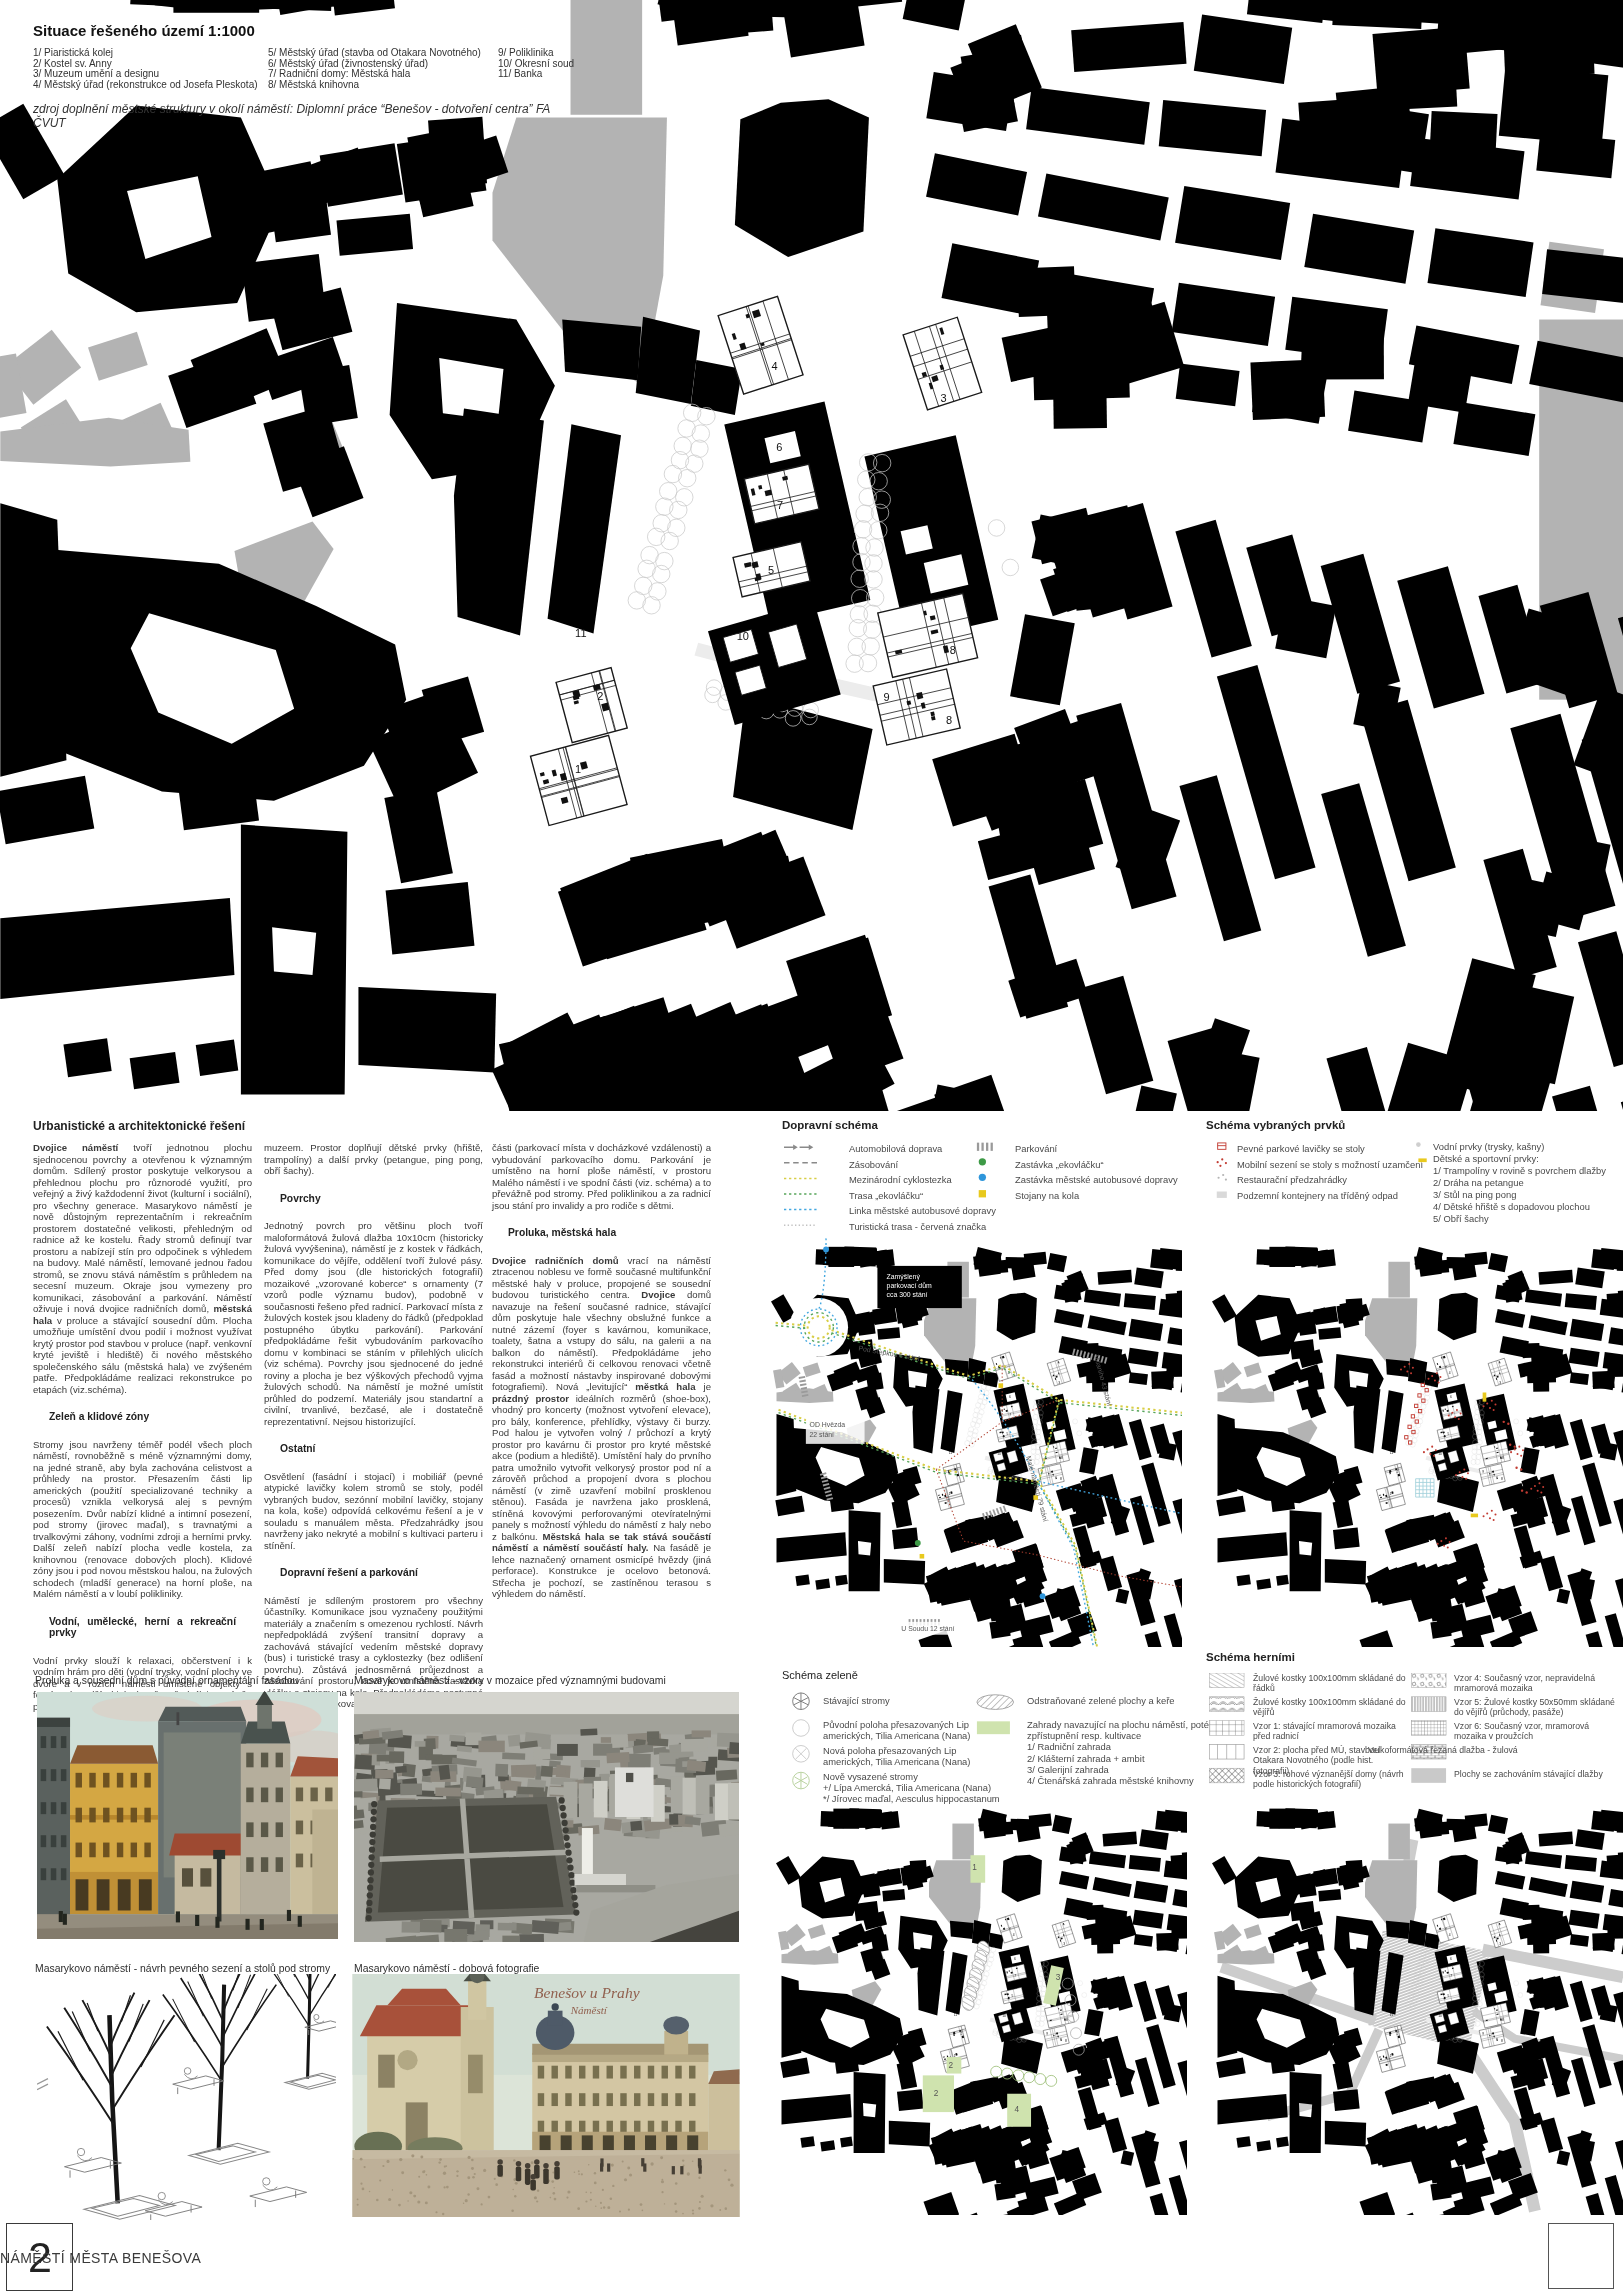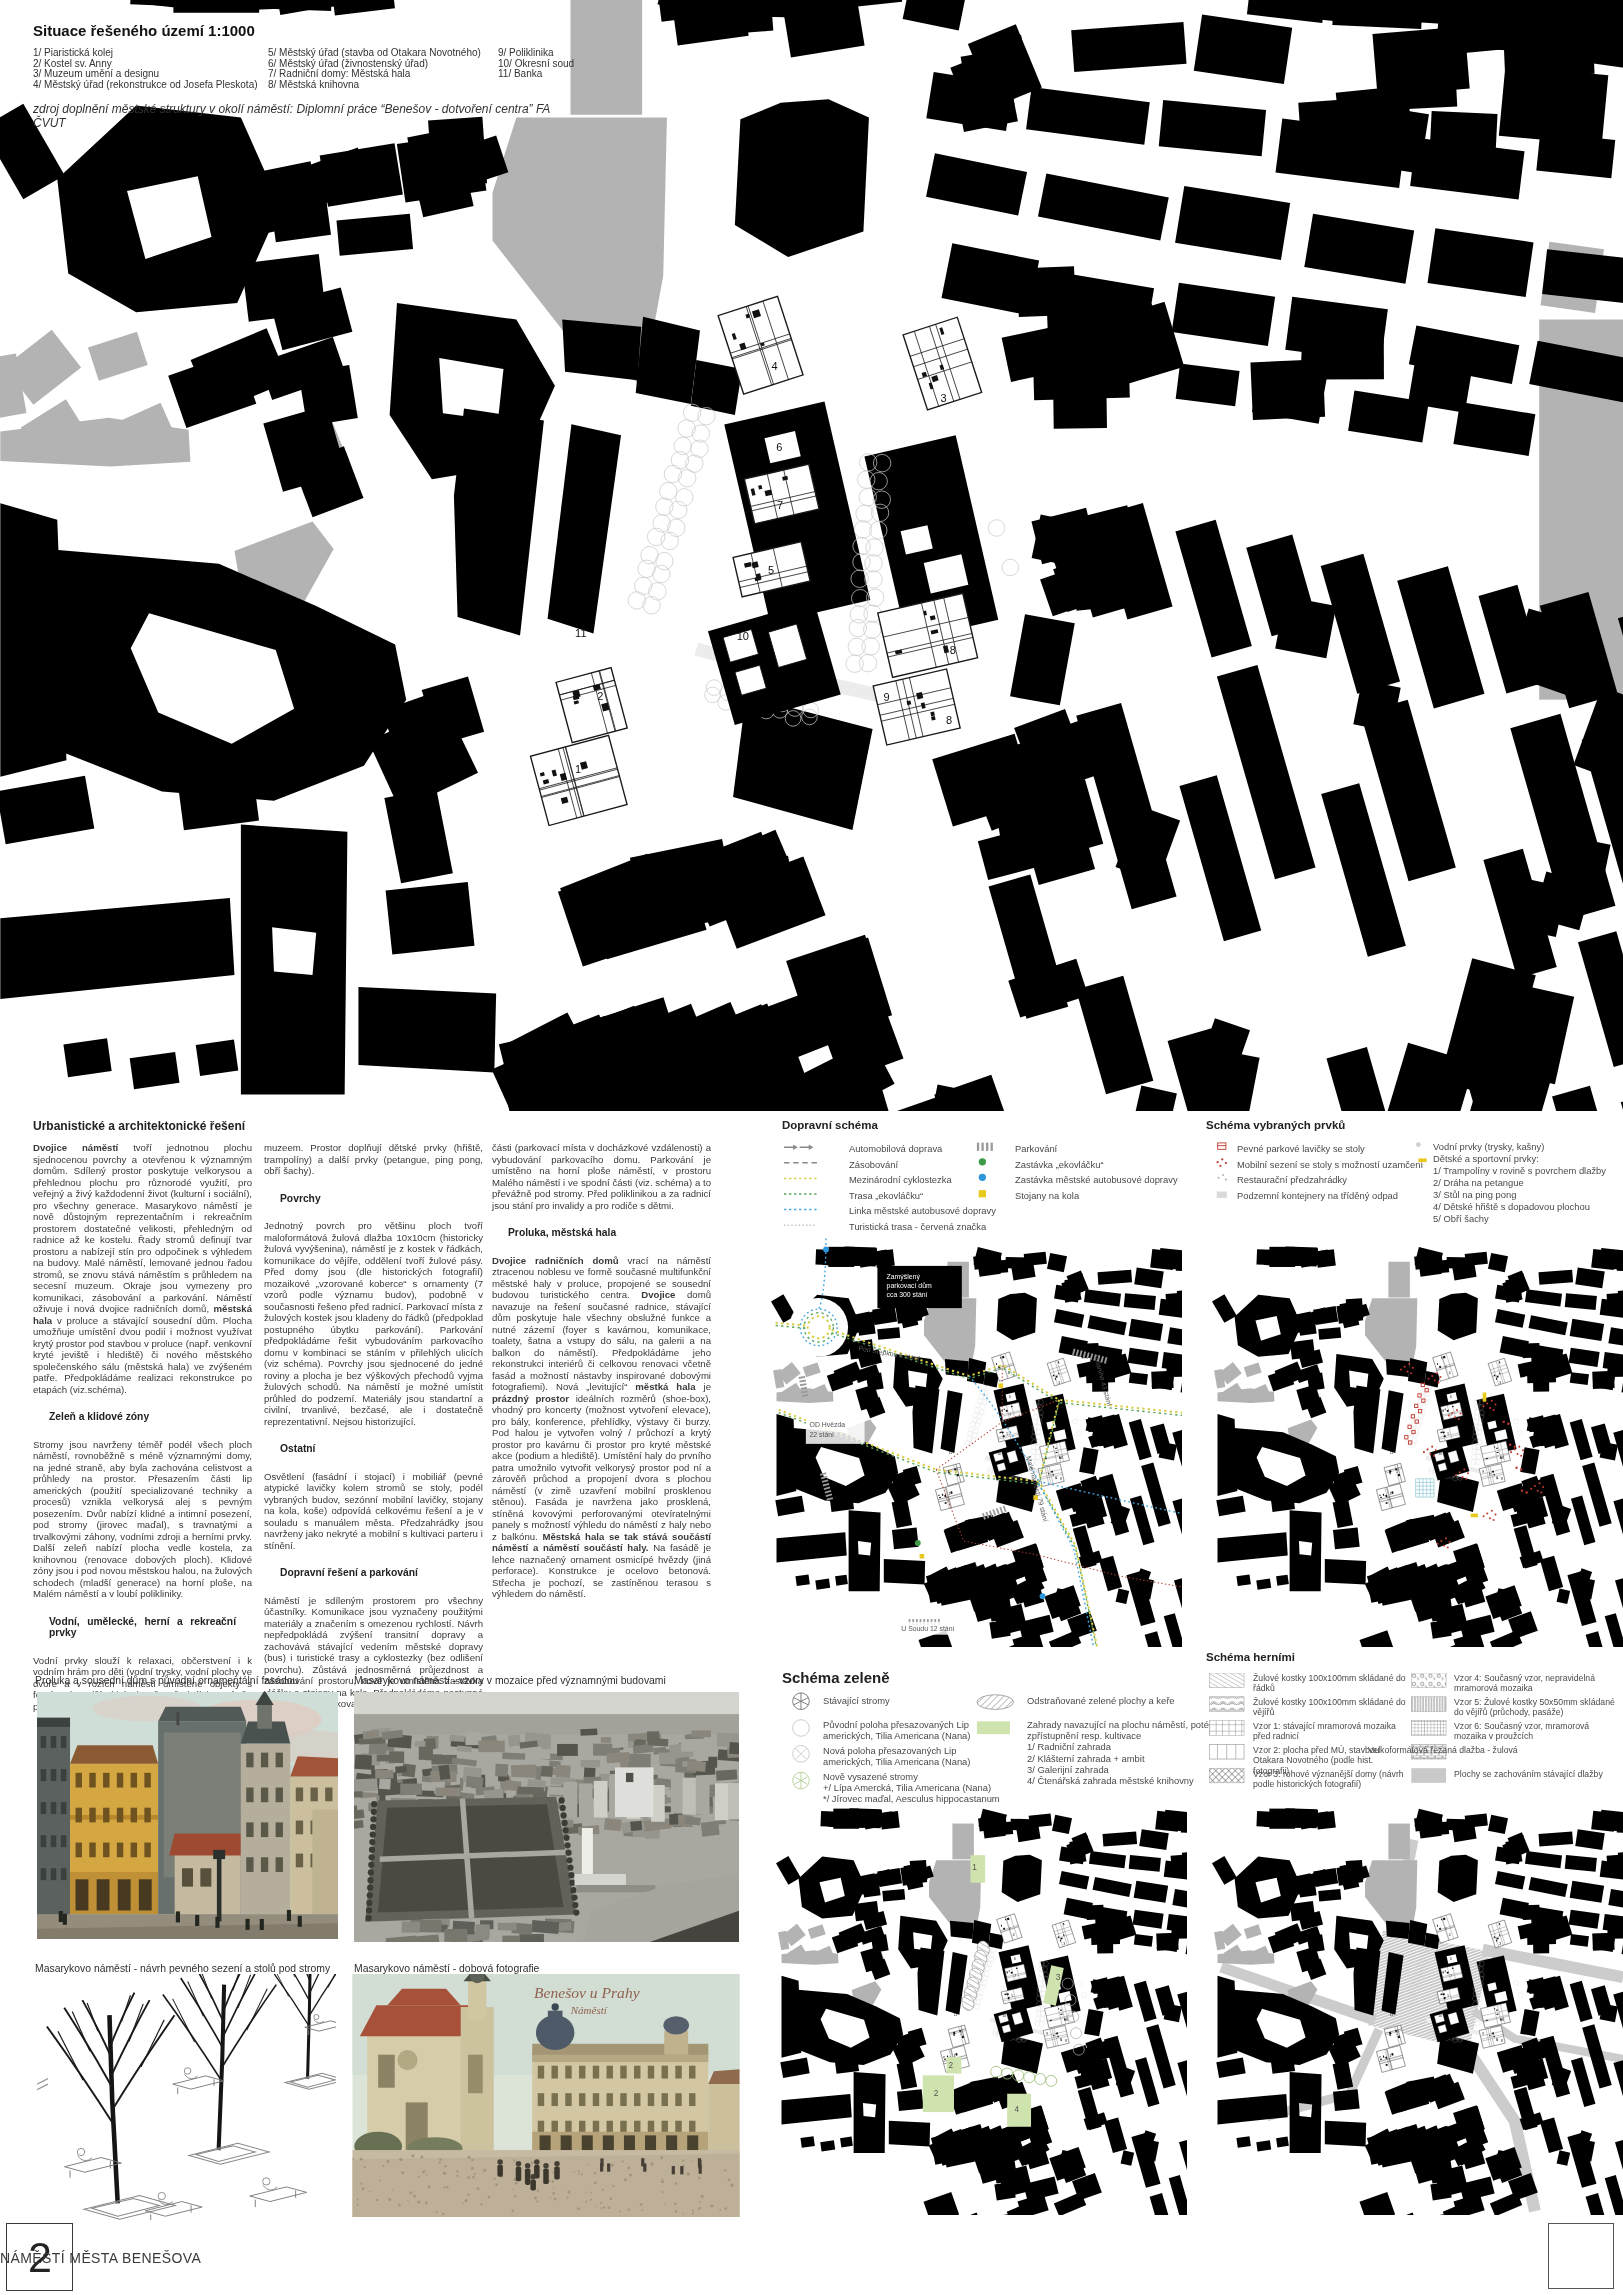--- a/index.html
+++ b/index.html
@@ -809,21 +809,21 @@
     <rect x="282" y="300" width="8" height="4" fill="#e8c91d"></rect>
     <circle cx="318" cy="200" r="1.3" fill="#c23b32"></circle>
     <circle cx="323" cy="202" r="1.3" fill="#c23b32"></circle>
     <circle cx="325" cy="225" r="1.3" fill="#c23b32"></circle>
     <circle cx="330" cy="227" r="1.3" fill="#c23b32"></circle>
     <circle cx="332" cy="250" r="1.3" fill="#c23b32"></circle>
     <circle cx="337" cy="252" r="1.3" fill="#c23b32"></circle>
     <circle cx="338" cy="275" r="1.3" fill="#c23b32"></circle>
     <circle cx="343" cy="277" r="1.3" fill="#c23b32"></circle>
   </svg>
-<div class="abs" style="left:782px;top:1669px;font-weight:bold;font-size:15px;color:#222">Schéma zeleně</div>
+<div class="abs" style="left:782px;top:1669px;font-weight:normal;font-size:11px;color:#222">Schéma zeleně</div>
 <svg class="abs" style="left:788px;top:1692px" width="37" height="107" viewBox="0 0 40 116">
 <g fill="none" stroke="#777" stroke-width="1">
       <circle cx="14" cy="10" r="9"></circle>
       <path d="M6,6 L22,14 M6,14 L22,6 M14,1 L14,19"></path>
     </g>
 <circle cx="14" cy="39" r="9" fill="none" stroke="#c9c9c9" stroke-width="1"></circle>
 <g fill="none" stroke="#c9c9c9" stroke-width="1">
       <circle cx="14" cy="67" r="9"></circle>
       <path d="M8,61 L20,73 M8,73 L20,61"></path>
     </g>

